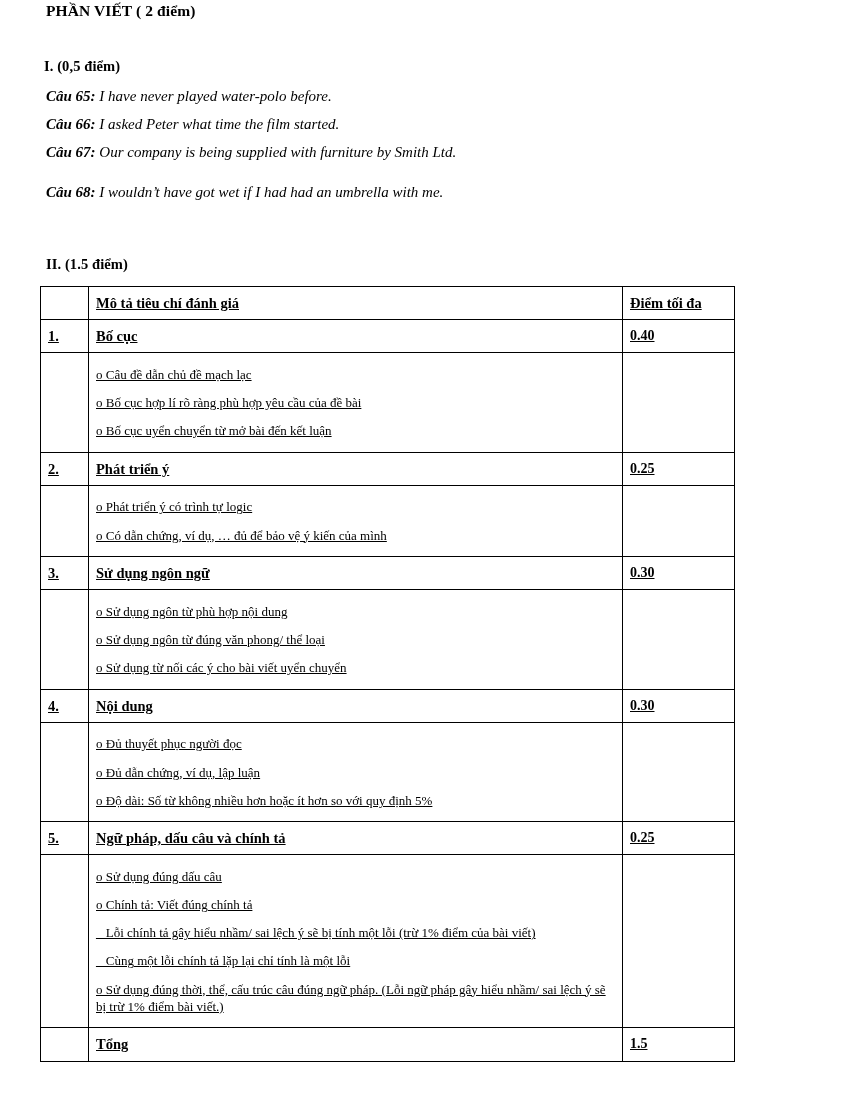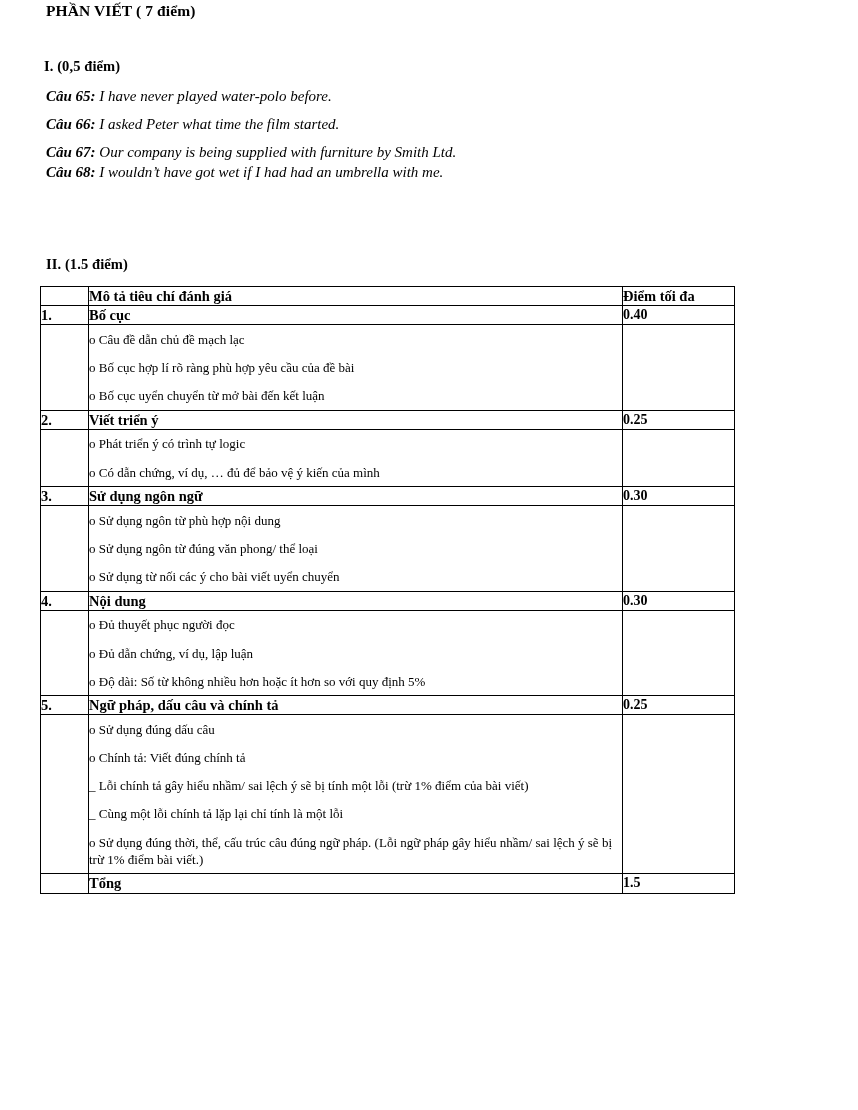--- a/index.html
+++ b/index.html
@@ -48,41 +48,42 @@
   }
   .qline .qlabel {
     font-weight: bold;
   }
   .qline .qtext {
     font-weight: normal;
   }
   #q-0 { top: 88px; }
   #q-1 { top: 116px; }
   #q-2 { top: 144px; }
-  #q-3 { top: 164px; text-align: center; }
+  #q-3 { top: 184px; text-align: center; }
   #q-4 { top: 200px; }
 
   #section-two-heading {
     position: absolute;
     left: 46px;
     top: 256px;
   }
 
   table.criteria {
     position: absolute;
     left: 40px;
     top: 286px;
     width: 694px;
     border-collapse: collapse;
     table-layout: fixed;
   }
   table.criteria td {
     border: 1px solid #000000;
     vertical-align: top;
-    padding: 0;
+    padding: 7px;
+    text-decoration: underline;
   }
   col.c-num { width: 48px; }
   col.c-desc { width: 534px; }
   col.c-score { width: 112px; }
 
   .cell-num {
     font-size: 14.5px;
     font-weight: bold;
     padding: 9px 0 9px 10px;
     line-height: 1.25;
@@ -121,21 +122,21 @@
   }
   .detail-line.wrapped {
     line-height: 1.32;
   }
 </style>
 </head>
 <body>
 
 <div class="page">
 
-  <div class="doc-title">PHẦN VIẾT ( 7 điểm)</div>
+  <div class="doc-title">PHẦN VIẾT ( 2 điểm)</div>
 
   <div class="section-heading" id="section-one-heading">I. (0,5 điểm)</div>
 
   <div class="qline" id="q-0">
     <span class="qlabel">Câu 65:</span>
     <span class="qtext">I have never played water-polo before.</span>
   </div>
   <div class="qline" id="q-1">
     <span class="qlabel">Câu 66:</span>
     <span class="qtext">I asked Peter what time the film started.</span>
@@ -174,21 +175,21 @@
         <td class="cell-details">
           <div class="detail-line">o Câu đề dẫn chủ đề mạch lạc</div>
           <div class="detail-line">o Bố cục hợp lí rõ ràng phù hợp yêu cầu của đề bài</div>
           <div class="detail-line">o Bố cục uyển chuyển từ mở bài đến kết luận</div>
         </td>
         <td class="cell-empty"></td>
       </tr>
 
       <tr>
         <td class="cell-num">2.</td>
-        <td class="cell-title">Viết triển ý</td>
+        <td class="cell-title">Phát triển ý</td>
         <td class="cell-score">0.25</td>
       </tr>
       <tr>
         <td class="cell-empty"></td>
         <td class="cell-details">
           <div class="detail-line">o Phát triển ý có trình tự logic</div>
           <div class="detail-line">o Có dẫn chứng, ví dụ, … đủ để bảo vệ ý kiến của mình</div>
         </td>
         <td class="cell-empty"></td>
       </tr>

